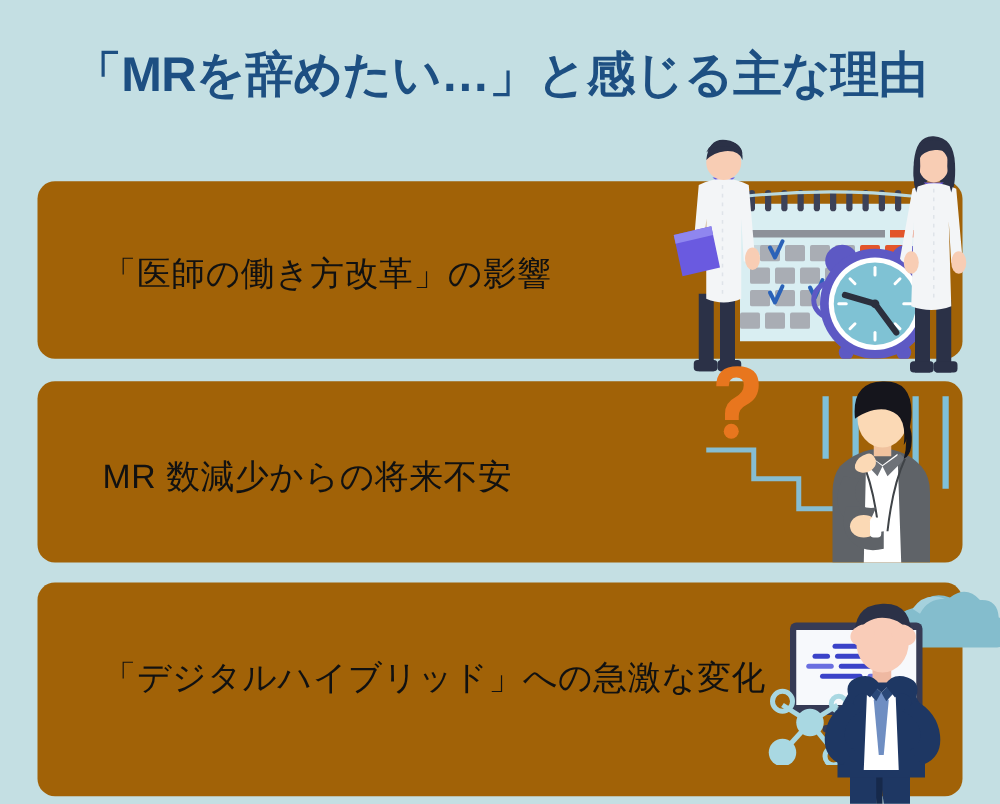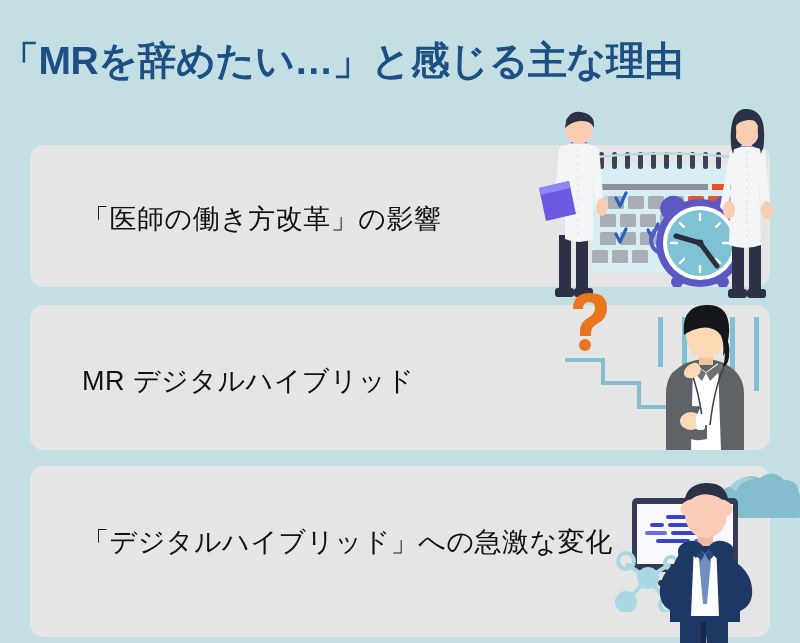--- a/index.html
+++ b/index.html
@@ -10,33 +10,34 @@
     font-family:"Liberation Sans","DejaVu Sans",sans-serif;
     overflow:hidden;
     position:relative;
   }
   .page{position:relative;width:800px;height:643px;overflow:hidden;}
 
   
   .title{
     position:absolute;
     left:0;top:40px;width:800px;
+    text-align:center;
     color:#1d4f82;
     font-size:39px;
     font-weight:bold;
     letter-spacing:-0.5px;
     white-space:nowrap;
     line-height:1.1;
   }
 
   
   .card{
     position:absolute;
     left:30px;width:740px;
-    background:#e5e5e5;
+    background:#a16207;
     border-radius:14px;
   }
   #card1{top:145px;height:142px;}
   #card2{top:305px;height:145px;}
   #card3{top:466px;height:171px;}
 
   .card-label{
     position:absolute;
     left:52px;
     color:#111111;
@@ -208,21 +209,21 @@
         <path d="M192 16 q-3 16 1 28 q4 -14 3 -28 z" fill="#2b3147"></path>
         <path d="M222 16 q3 16 -1 28 q-4 -14 -3 -28 z" fill="#2b3147"></path>
 
         <ellipse cx="189" cy="100" rx="6" ry="9" fill="#f8cdb4"></ellipse>
         <ellipse cx="227" cy="100" rx="6" ry="9" fill="#f8cdb4"></ellipse>
       </g>
     </svg>
   </div>
 
   <div class="card" id="card2">
-    <div class="card-label">MR デジタルハイブリッド</div>
+    <div class="card-label">MR 数減少からの将来不安</div>
   </div>
 
   <div class="illus" id="illus2">
     <svg width="235" height="170" viewBox="0 0 235 170" xmlns="http://www.w3.org/2000/svg">
       <defs>
         <clipPath id="c2clip">
 
           <rect x="-570" y="10" width="1320" height="145" rx="14"></rect>
         </clipPath>
       </defs>

